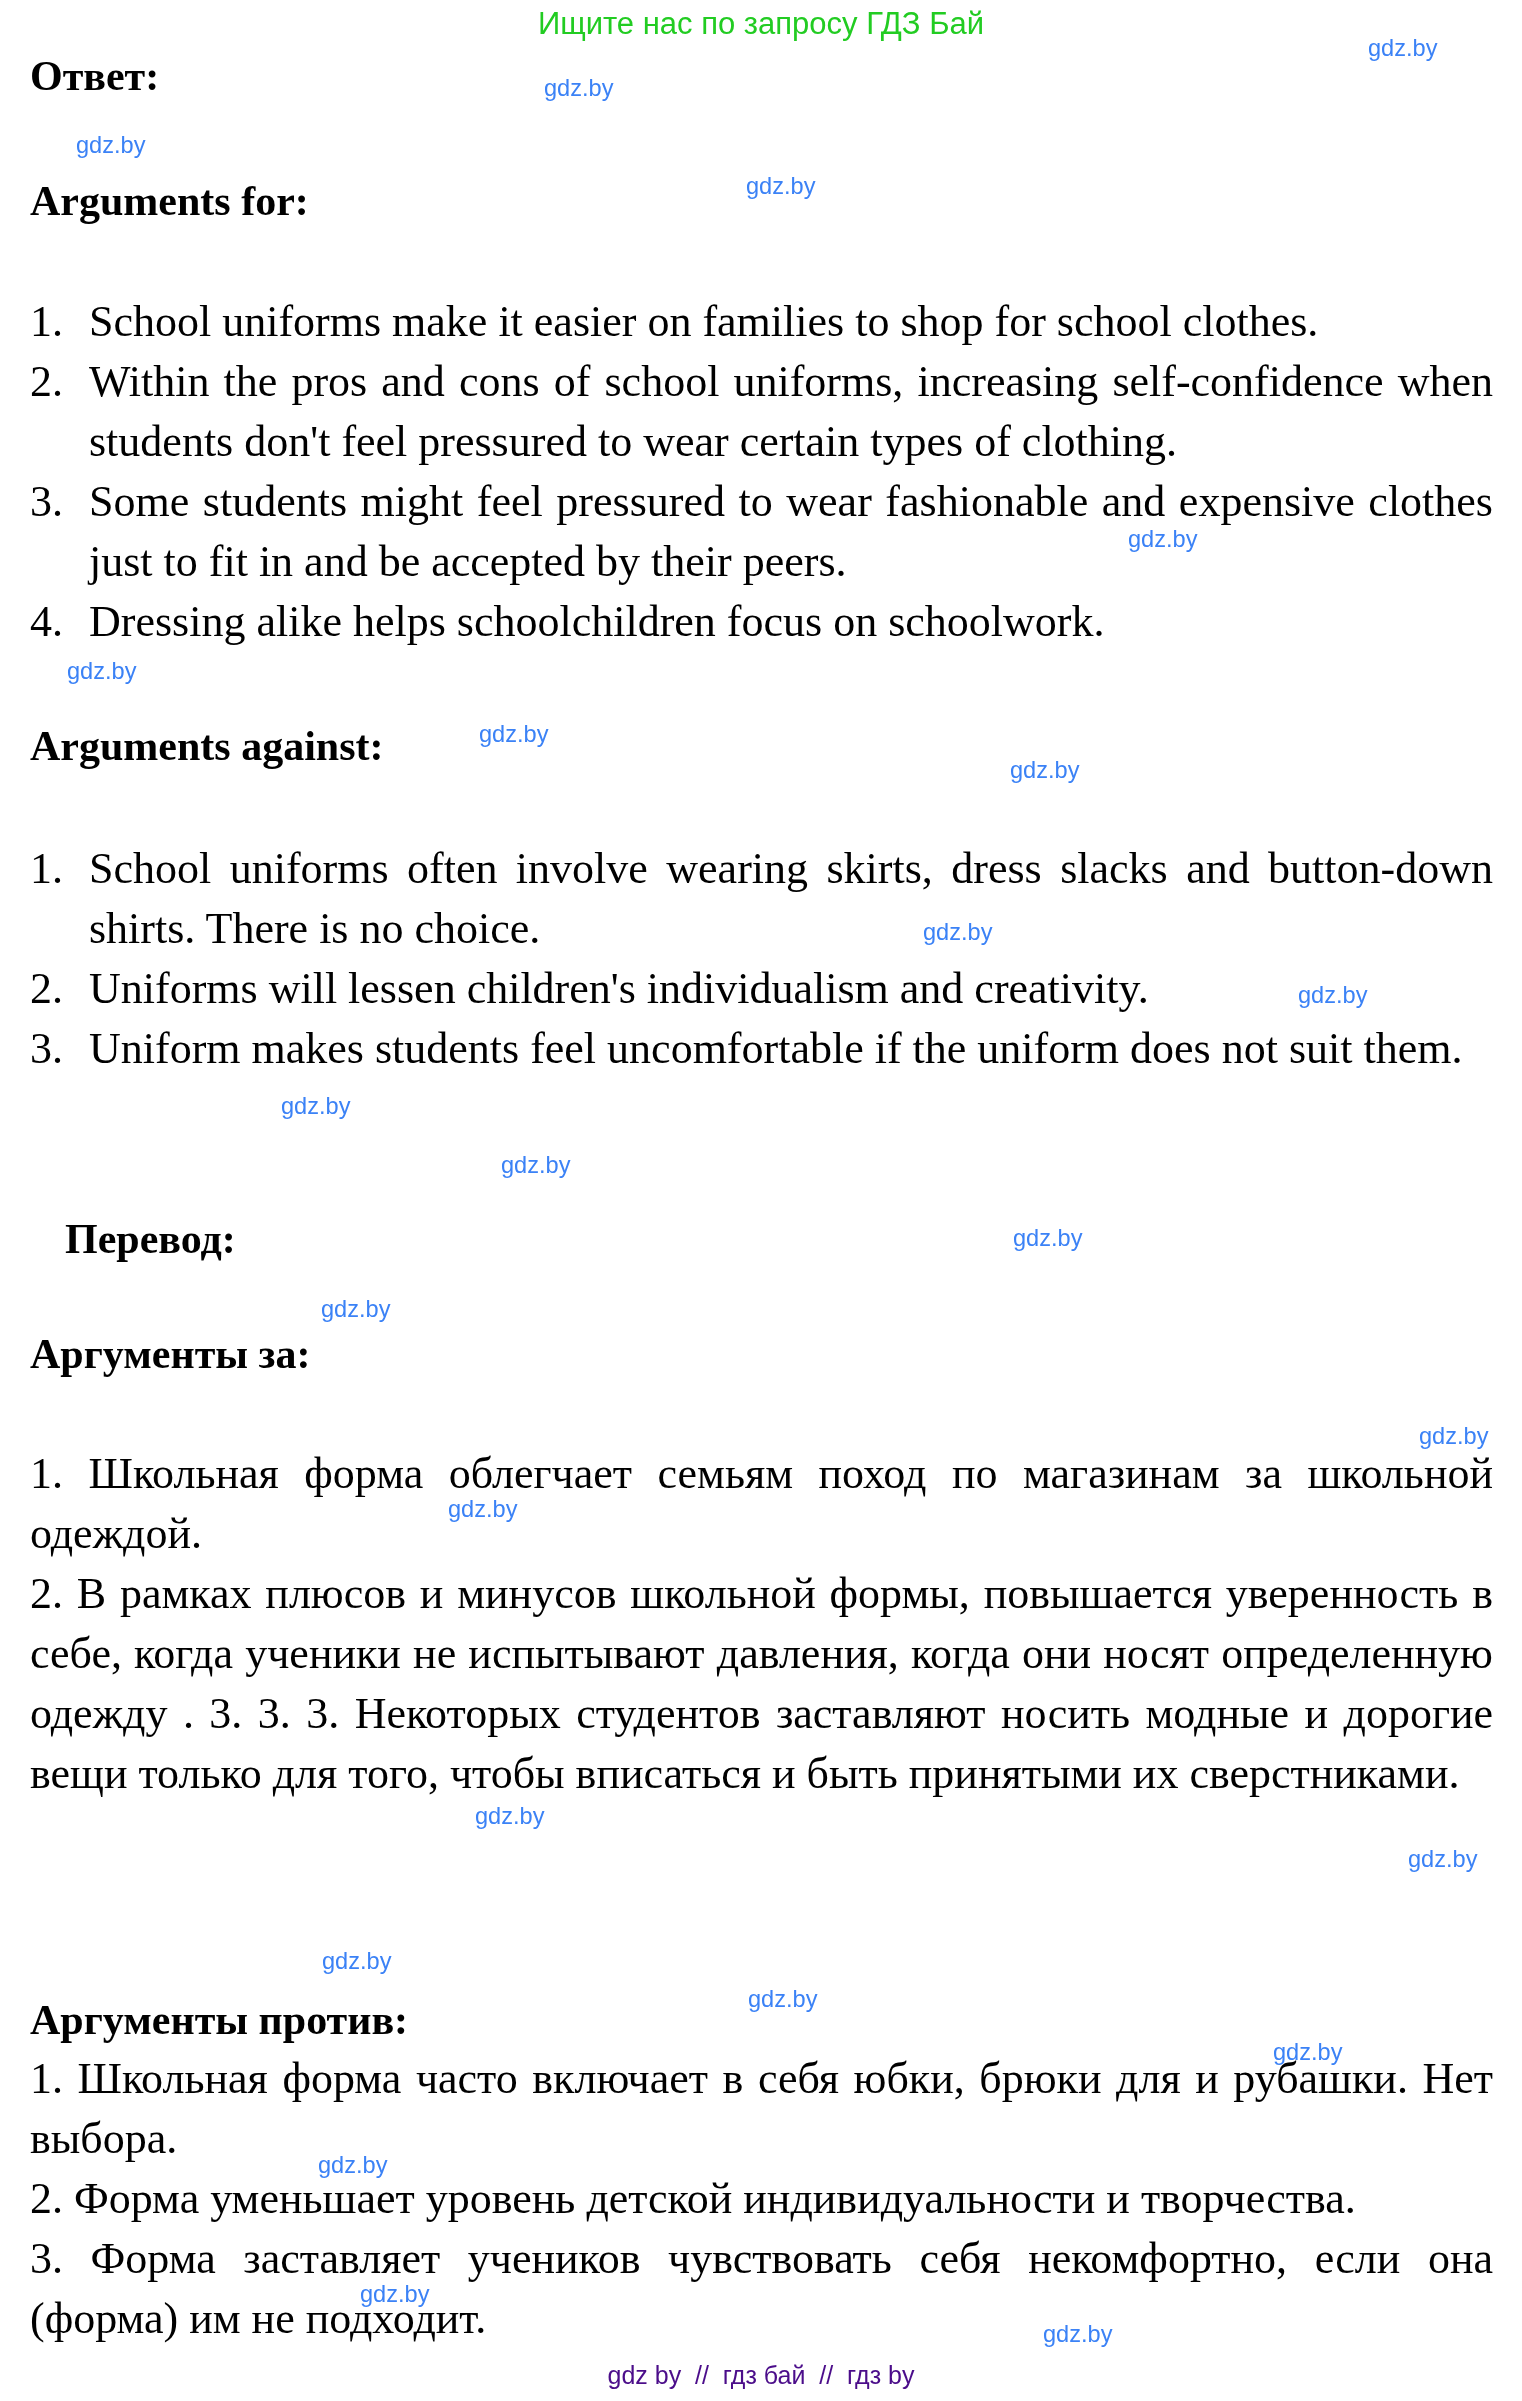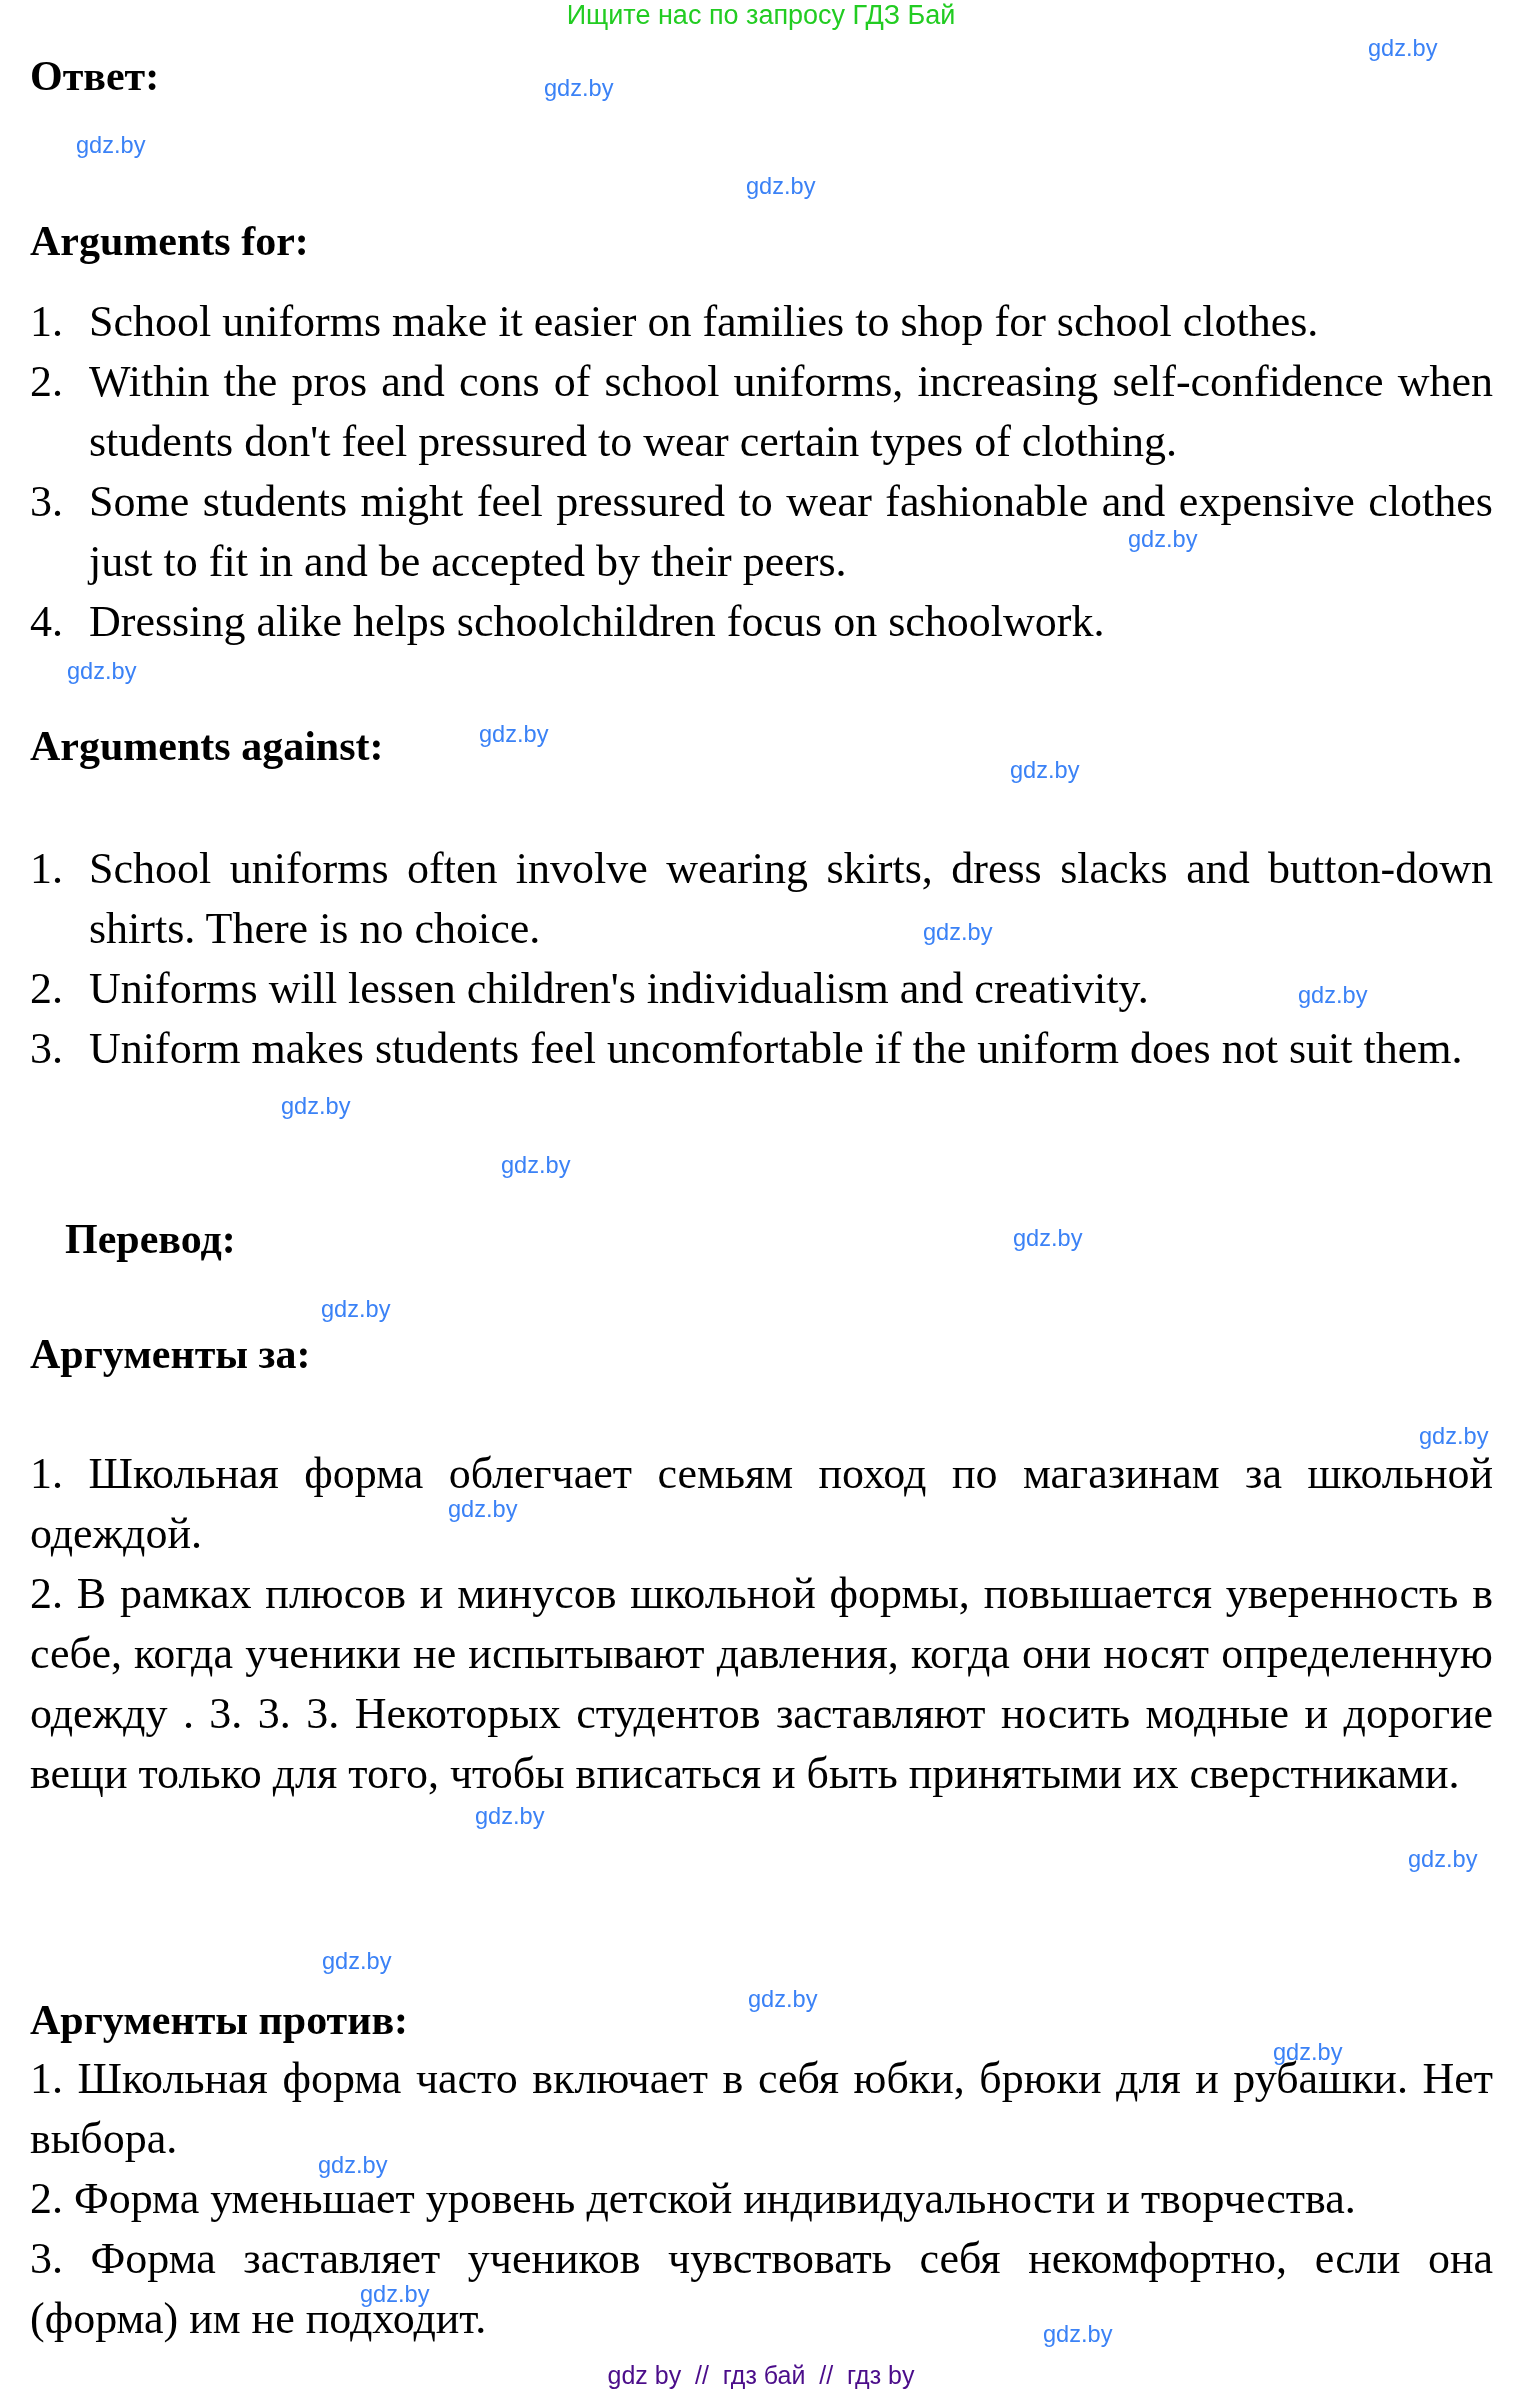--- a/index.html
+++ b/index.html
@@ -1,17 +1,17 @@
 <!DOCTYPE html>
 <html style="font-size:12.6px"><head>
 <meta charset="utf-8">
 <style>
   html, body { margin: 0; padding: 0; background: #ffffff; }
   body { width: 1522px; height: 2401px; position: relative; overflow: hidden; font-family: "Liberation Serif", serif; color: #000; }
-  .banner { position: absolute; left: 0; width: 1522px; top: 0; text-align: center; font-family: "Liberation Sans", sans-serif; font-size: 27px; color: #22cc22; line-height: 31px; }
+  .banner { position: absolute; left: 0; width: 1522px; top: 8px; text-align: center; font-family: "Liberation Sans", sans-serif; font-size: 31px; color: #22cc22; line-height: 31px; }
   .footer { position: absolute; left: 0; width: 1522px; top: 2360px; text-align: center; font-family: "Liberation Sans", sans-serif; font-size: 25px; color: #4b0d8a; line-height: 31px; white-space: pre; }
   .wm { position: absolute; font-family: "Liberation Sans", sans-serif; font-size: 23.6px; color: #3b82f6; line-height: 27px; }
   .h { position: absolute; left: 30px; font-weight: bold; font-size: 42px; line-height: 47px; white-space: nowrap; }
   .list { position: absolute; left: 30px; width: 1463px; font-size: 44px; line-height: 60px; margin: 0; padding: 0; list-style: none; }
   .list li { position: relative; padding-left: 59px; text-align: justify; }
   .list li .num { position: absolute; left: 0; top: 0; }
   .ru { position: absolute; left: 30px; width: 1463px; font-size: 44px; line-height: 60px; margin: 0; padding: 0; list-style: none; }
   .ru li { text-align: justify; }
 </style>
 </head>
@@ -39,21 +39,21 @@
 <div class="wm" style="left:1408px;top:1846px;">gdz.by</div>
 <div class="wm" style="left:322px;top:1948px;">gdz.by</div>
 <div class="wm" style="left:748px;top:1986px;">gdz.by</div>
 <div class="wm" style="left:1273px;top:2039px;">gdz.by</div>
 <div class="wm" style="left:318px;top:2152px;">gdz.by</div>
 <div class="wm" style="left:360px;top:2281px;">gdz.by</div>
 <div class="wm" style="left:1043px;top:2321px;">gdz.by</div>
 
 <div class="h" style="top:53px;">Ответ:</div>
 
-<div class="h" style="top:178px;margin-top:40px;">Arguments for:</div>
+<div class="h" style="top:178px;">Arguments for:</div>
 <ol class="list" style="top:292px;">
   <li><span class="num">1.</span><span>School uniforms make it easier on families to shop for school clothes.</span></li>
   <li><span class="num">2.</span><span>Within the pros and cons of school uniforms, increasing self-confidence when students don't feel pressured to wear certain types of clothing.</span></li>
   <li><span class="num">3.</span><span>Some students might feel pressured to wear fashionable and expensive clothes just to fit in and be accepted by their peers.</span></li>
   <li><span class="num">4.</span><span>Dressing alike helps schoolchildren focus on schoolwork.</span></li>
 </ol>
 
 <div class="h" style="top:723px;">Arguments against:</div>
 <ol class="list" style="top:839px;">
   <li><span class="num">1.</span><span>School uniforms often involve wearing skirts, dress slacks and button-down shirts. There is no choice.</span></li>

